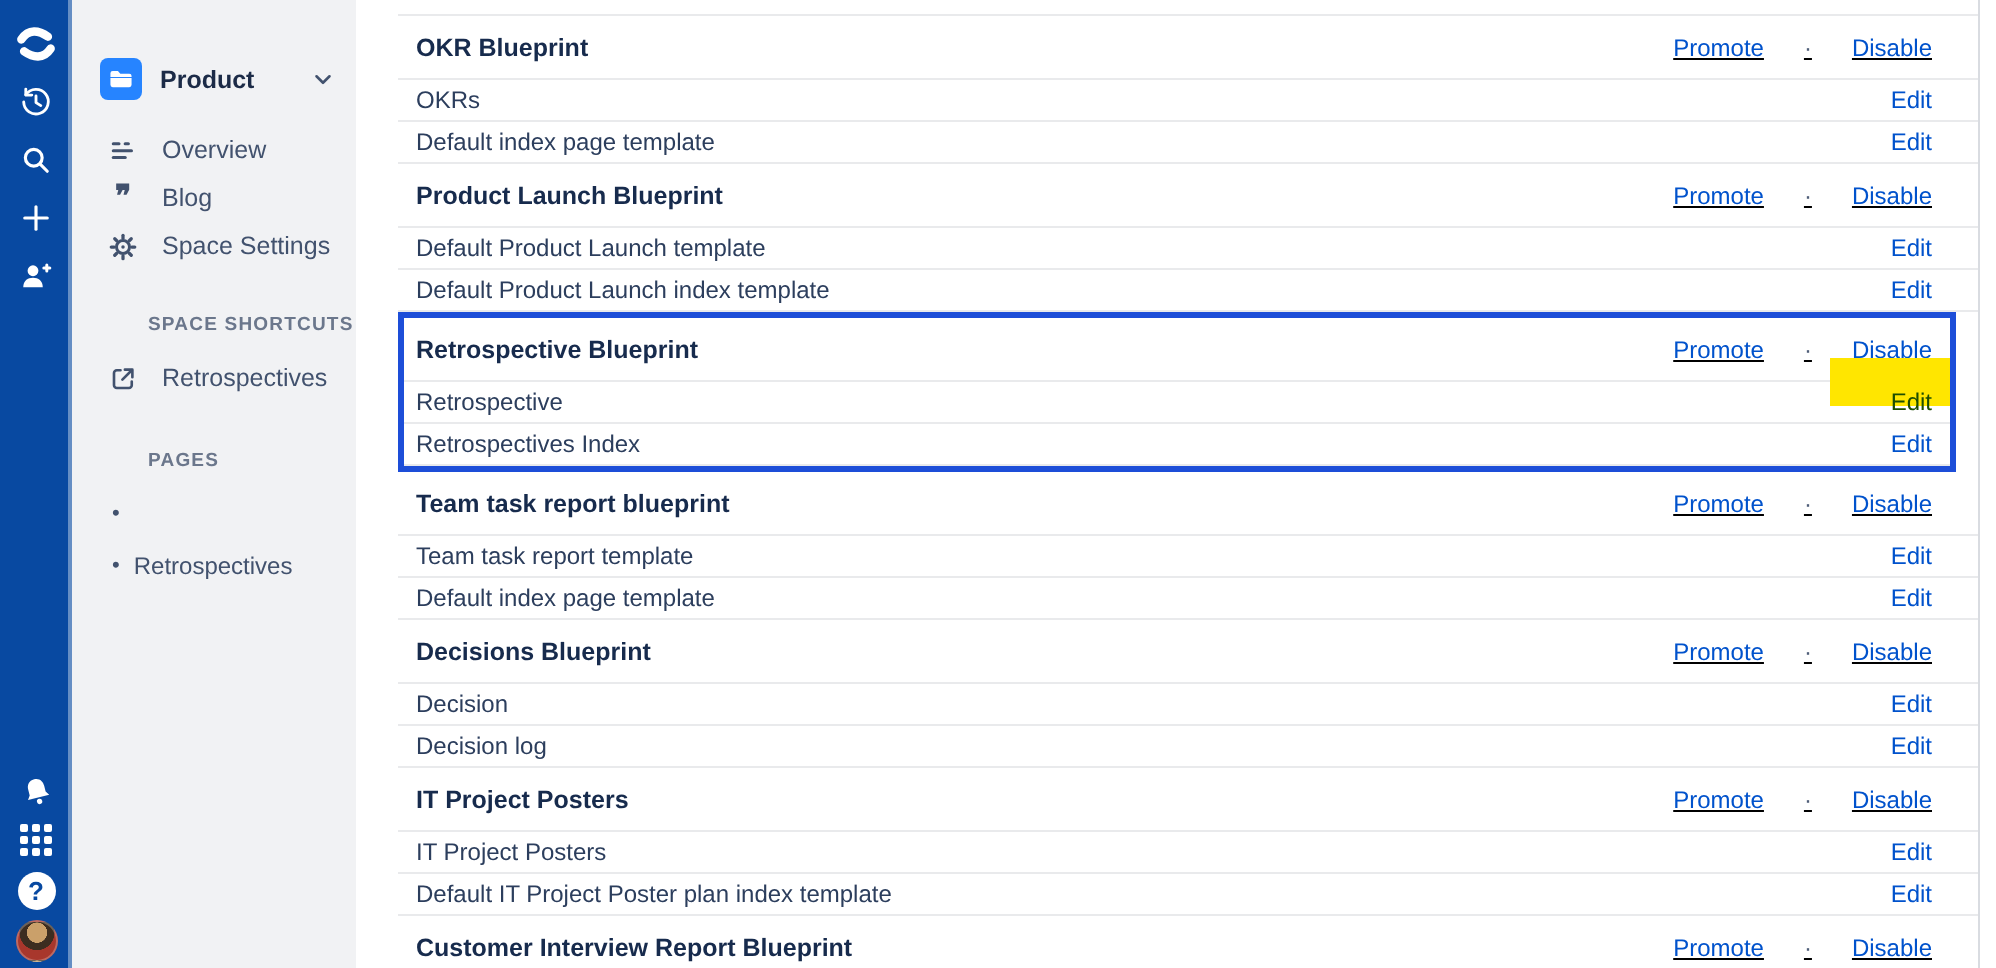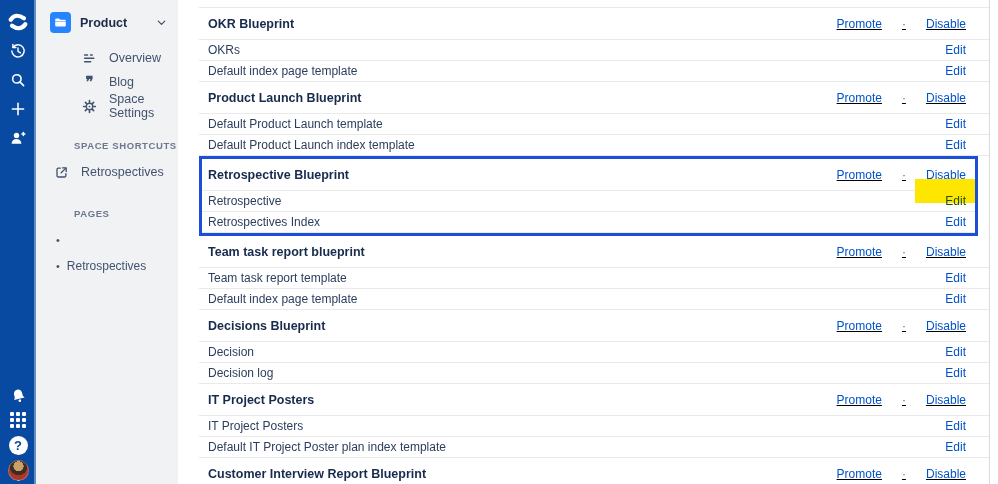--- a/index.html
+++ b/index.html
@@ -33,27 +33,27 @@
     border: 1px solid rgba(255,255,255,.25);
   }
   .dots-grid { display: grid; grid-template-columns: repeat(3, 4px); grid-template-rows: repeat(3, 4px); gap: 2px; }
   .dots-grid span { width: 4px; height: 4px; background: #fff; border-radius: 1px; }
 
   
   .sidebar {
     position: absolute; left: 36px; top: 0; width: 142px; height: 484px;
     background: #F1F2F4; z-index: 4; color: #42526E;
   }
-  .space-header { display: flex; align-items: center; padding: 12px 10px 6px 14px; cursor: pointer; }
+  .space-header { display: flex; align-items: center; padding: 12px 10px 6px 14px; cursor: pointer; margin-top: 17px; }
   .space-icon {
     width: 21px; height: 21px; border-radius: 4px; background: #2684FF; flex: 0 0 auto;
     display: flex; align-items: center; justify-content: center;
   }
   .space-name { font-size: 12.5px; font-weight: bold; color: #1c2b47; margin-left: 9px; flex: 1; }
-  .nav { margin-top: 7px; padding-left: 28px; }
+  .nav { margin-top: 7px; }
   .side-item { display: flex; align-items: center; gap: 12px; height: 24px; padding-left: 17px; font-size: 12.5px; cursor: pointer; }
   .side-item .ic { width: 16px; height: 16px; display: flex; align-items: center; justify-content: center; flex: 0 0 auto; }
   .group-label {
     font-size: 9.5px; font-weight: bold; letter-spacing: .6px; color: #6B778C;
     padding-left: 17px; text-transform: uppercase; margin-left: 21px;
   }
   .gl-shortcuts { margin-top: 22px; }
   .gl-pages { margin-top: 24px; }
   .shortcut { margin-top: 9px; }
   .pages-list { margin-top: 8px; }

